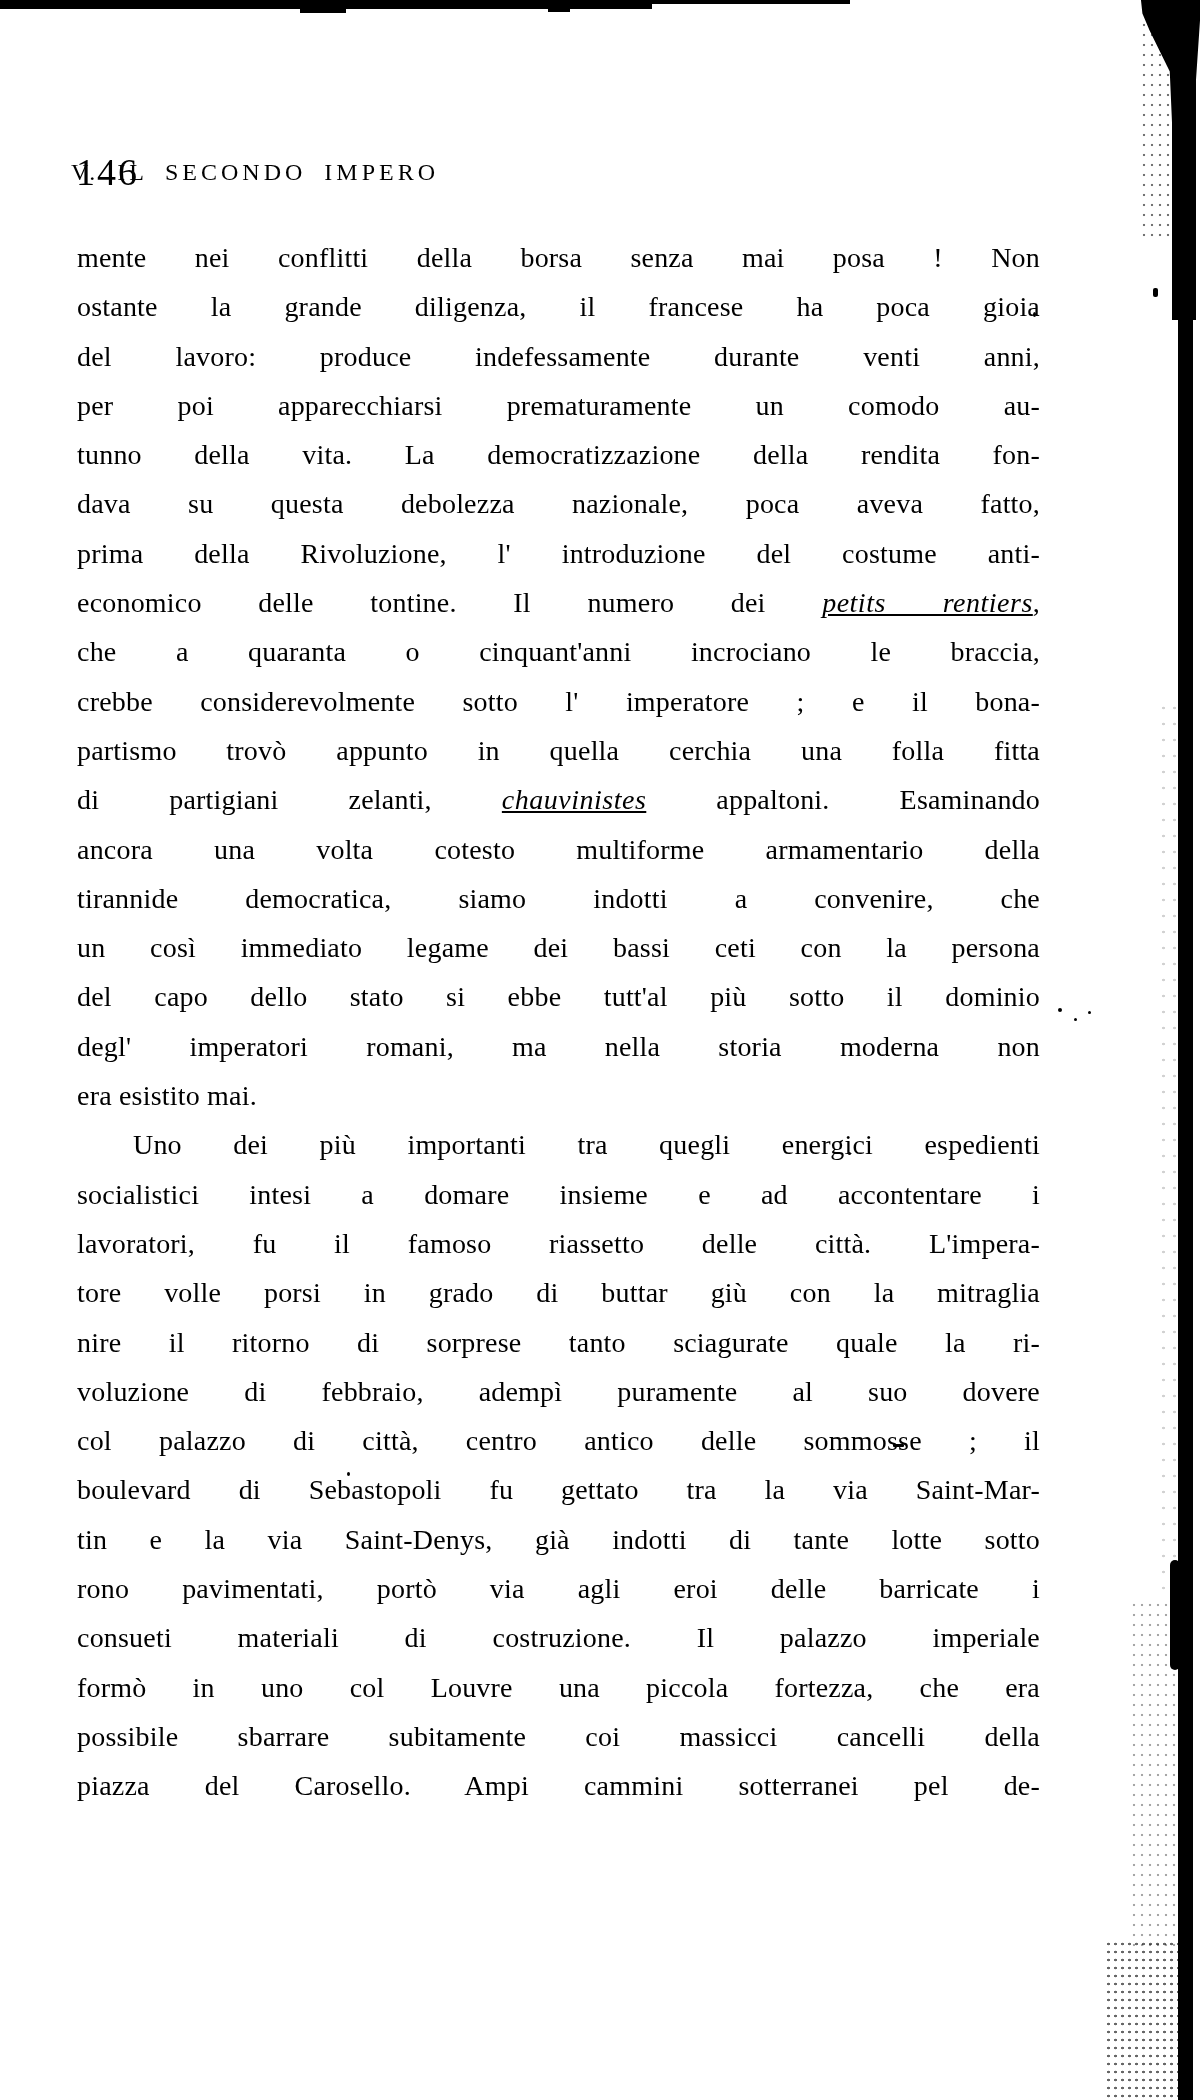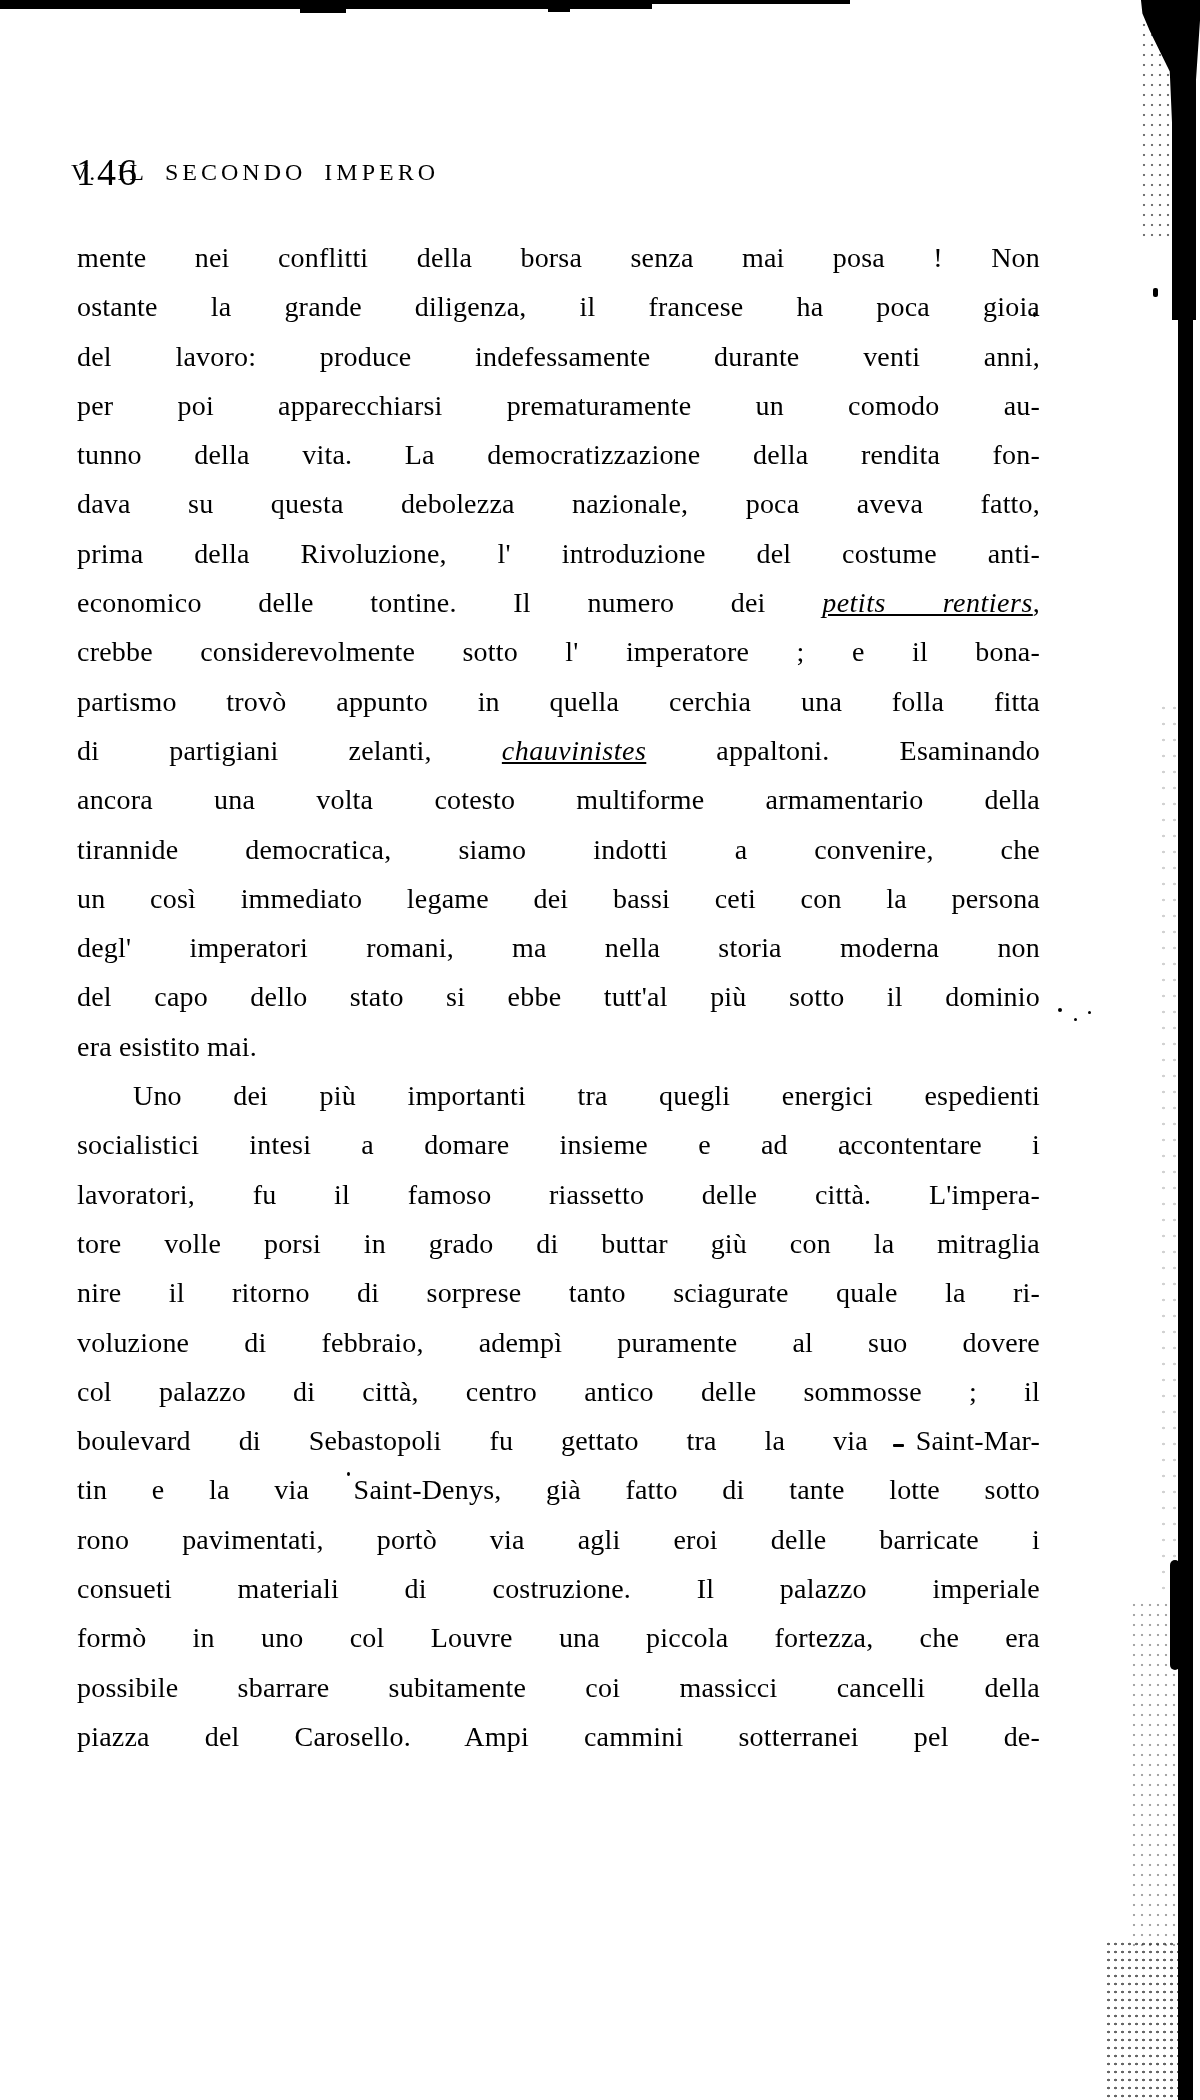--- a/index.html
+++ b/index.html
@@ -108,38 +108,39 @@
 
   <div class="text-block" id="text-block">
       <div class="line"><span>mente nei conflitti della borsa senza mai posa ! Non</span></div>
       <div class="line"><span>ostante la grande diligenza, il francese ha poca gioia</span></div>
       <div class="line"><span>del lavoro: produce indefessamente durante venti anni,</span></div>
       <div class="line"><span>per poi apparecchiarsi prematuramente un comodo au-</span></div>
       <div class="line"><span>tunno della vita. La democratizzazione della rendita fon-</span></div>
       <div class="line"><span>dava su questa debolezza nazionale, poca aveva fatto,</span></div>
       <div class="line"><span>prima della Rivoluzione, l' introduzione del costume anti-</span></div>
       <div class="line"><span>economico delle tontine. Il numero dei </span><em>petits rentiers</em><span>,</span></div>
+      <div class="line"><span>che a quaranta o cinquant'anni incrociano le braccia,</span></div>
       <div class="line"><span>crebbe considerevolmente sotto l' imperatore ; e il bona-</span></div>
       <div class="line"><span>partismo trovò appunto in quella cerchia una folla fitta</span></div>
       <div class="line"><span>di partigiani zelanti, </span><em>chauvinistes</em><span> appaltoni. Esaminando</span></div>
       <div class="line"><span>ancora una volta cotesto multiforme armamentario della</span></div>
       <div class="line"><span>tirannide democratica, siamo indotti a convenire, che</span></div>
       <div class="line"><span>un così immediato legame dei bassi ceti con la persona</span></div>
+      <div class="line"><span>del capo dello stato si ebbe tutt'al più sotto il dominio</span></div>
       <div class="line"><span>degl' imperatori romani, ma nella storia moderna non</span></div>
-      <div class="line"><span>del capo dello stato si ebbe tutt'al più sotto il dominio</span></div>
       <div class="line flush"><span>era esistito mai.</span></div>
       <div class="line indent"><span>Uno dei più importanti tra quegli energici espedienti</span></div>
       <div class="line"><span>socialistici intesi a domare insieme e ad accontentare i</span></div>
       <div class="line"><span>lavoratori, fu il famoso riassetto delle città. L'impera-</span></div>
       <div class="line"><span>tore volle porsi in grado di buttar giù con la mitraglia</span></div>
       <div class="line"><span>nire il ritorno di sorprese tanto sciagurate quale la ri-</span></div>
       <div class="line"><span>voluzione di febbraio, adempì puramente al suo dovere</span></div>
       <div class="line"><span>col palazzo di città, centro antico delle sommosse ; il</span></div>
       <div class="line"><span>boulevard di Sebastopoli fu gettato tra la via Saint-Mar-</span></div>
-      <div class="line"><span>tin e la via Saint-Denys, già fatto di tante lotte sotto</span></div>
+      <div class="line"><span>tin e la via Saint-Denys, già indotti di tante lotte sotto</span></div>
       <div class="line"><span>rono pavimentati, portò via agli eroi delle barricate i</span></div>
       <div class="line"><span>consueti materiali di costruzione. Il palazzo imperiale</span></div>
       <div class="line"><span>formò in uno col Louvre una piccola fortezza, che era</span></div>
       <div class="line"><span>possibile sbarrare subitamente coi massicci cancelli della</span></div>
       <div class="line"><span>piazza del Carosello. Ampi cammini sotterranei pel de-</span></div>
     </div>
 
 </div>
 
 </body></html>

